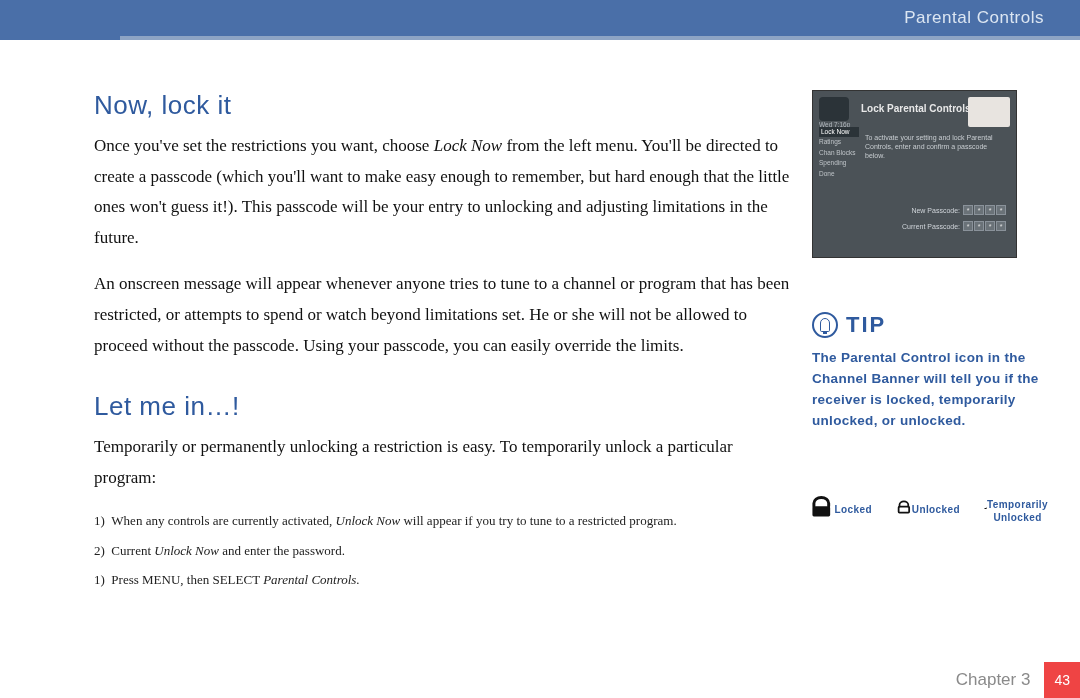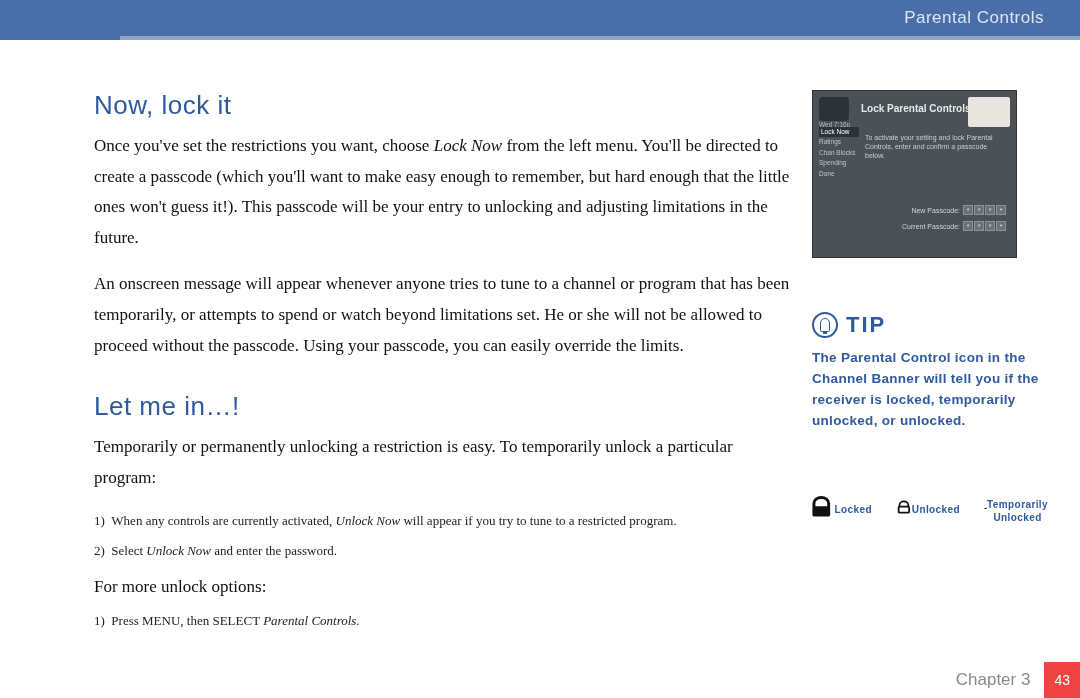--- a/index.html
+++ b/index.html
@@ -50,32 +50,31 @@
   <div class="header-label">Parental Controls</div>
 </div>
 
 <div class="page">
 
   <div class="content">
     <h2>Now, lock it</h2>
     <p>
       <span>Once you've set the restrictions you want, choose </span><span class="em">Lock Now</span><span> from the left menu. You'll be directed to create a passcode (which you'll want to make easy enough to remember, but hard enough that the little ones won't guess it!). This passcode will be your entry to unlocking and adjusting limitations in the future.</span>
     </p>
-    <p>An onscreen message will appear whenever anyone tries to tune to a channel or program that has been temporarily, or attempts to spend or watch beyond limitations set. He or she will not be allowed to proceed without the passcode. Using your passcode, you can easily override the limits.</p>
+    <p>An onscreen message will appear whenever anyone tries to tune to a channel or program that has been restricted, or attempts to spend or watch beyond limitations set. He or she will not be allowed to proceed without the passcode. Using your passcode, you can easily override the limits.</p>
 
     <div class="sec2">
       <h2>Let me in…!</h2>
       <p>Temporarily or permanently unlocking a restriction is easy. To temporarily unlock a particular program:</p>
       <div class="ol-item">
         <span class="nobr">1)</span>&nbsp;&nbsp;<span>When any controls are currently activated, </span><span class="em">Unlock Now</span><span> will appear if you try to tune to a restricted program.</span>
       </div>
       <div class="ol-item">
-        <span class="nobr">2)</span>&nbsp;&nbsp;<span>Select </span><span class="em">Unlock Now</span><span> and enter the password.</span>
+        <span class="nobr">2)</span>&nbsp;&nbsp;<span>Current </span><span class="em">Unlock Now</span><span> and enter the password.</span>
       </div>
-      <p style="margin-top:10px;margin-bottom:6px;">For more unlock options:</p>
       <div class="ol-item">
         <span class="nobr">1)</span>&nbsp;&nbsp;<span>Press MENU, then SELECT </span><span class="em">Parental Controls.</span>
       </div>
     </div>
   </div>
 
   <div class="sidebar">
     <div class="screenshot">
       <div class="ss-logo"></div>
       <div class="ss-title">Lock Parental Controls</div>

